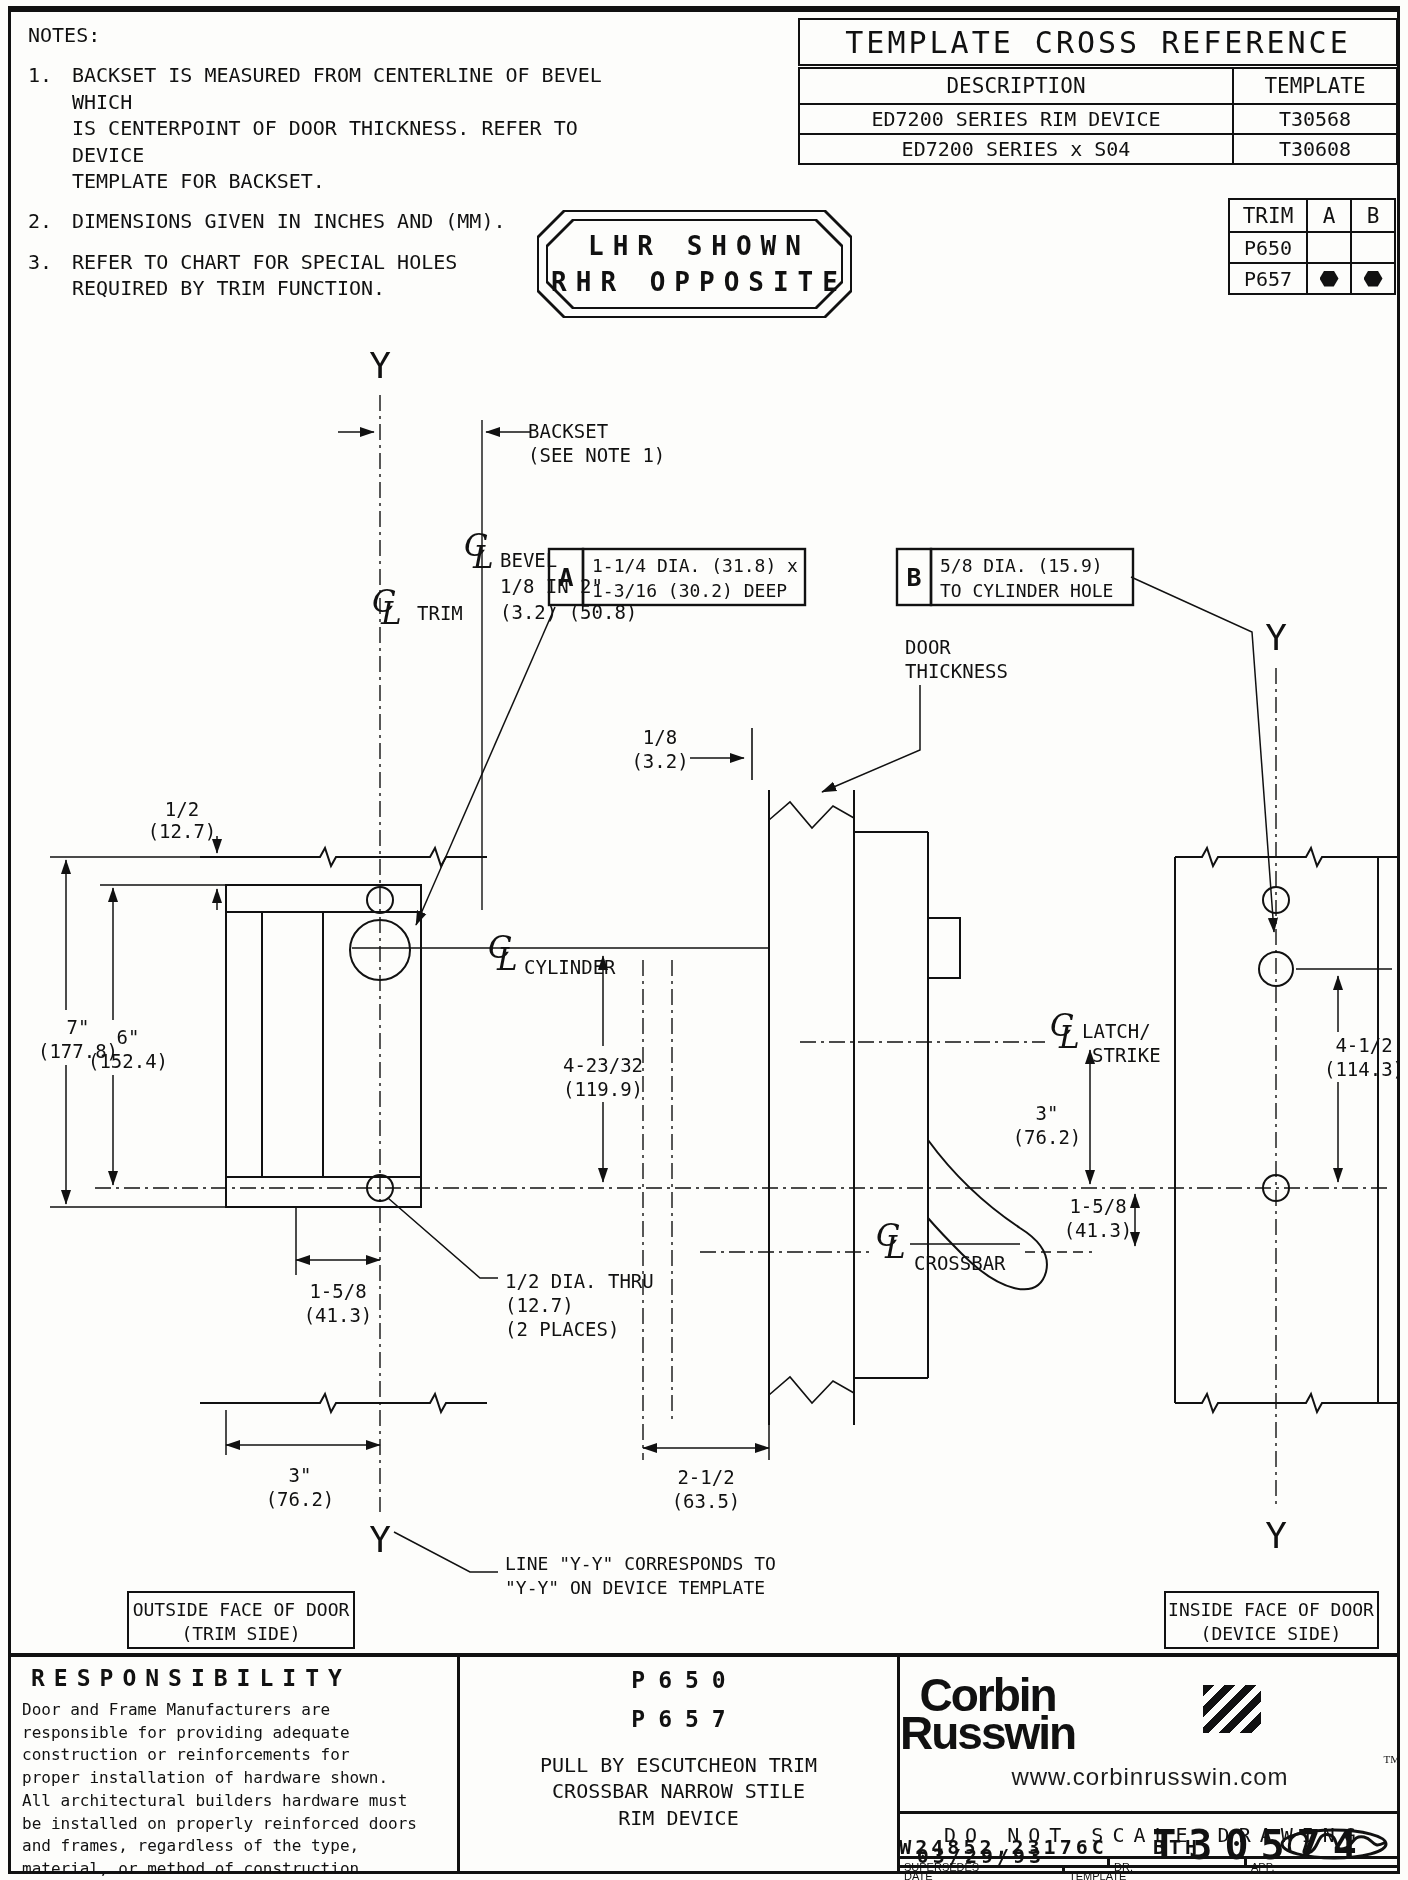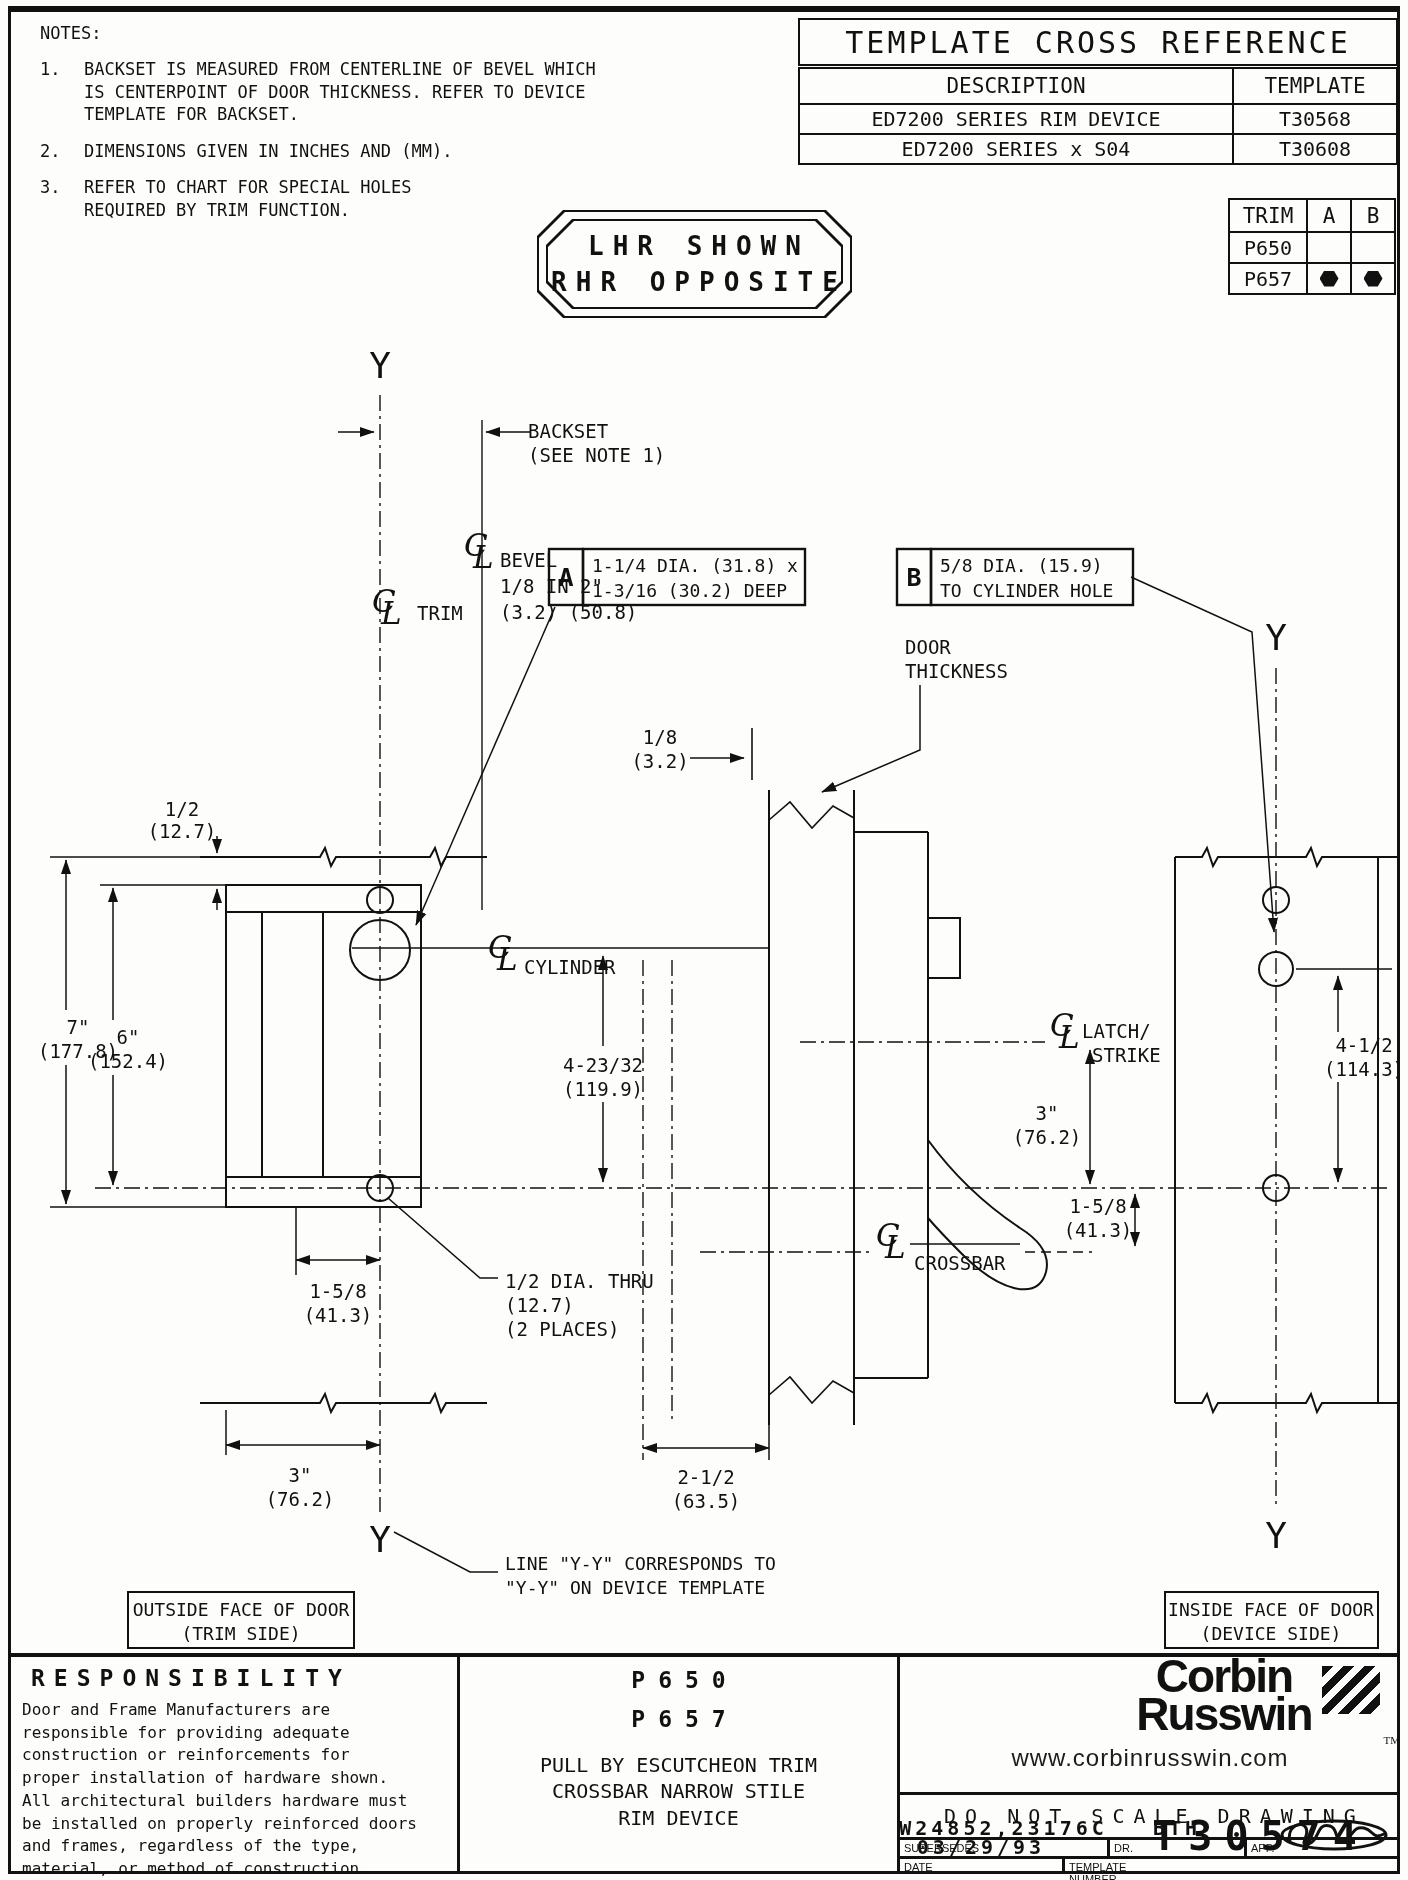--- a/index.html
+++ b/index.html
@@ -2,21 +2,21 @@
 <html><head>
 <meta charset="utf-8">
 <style>
   html,body{margin:0;padding:0;background:#e8e8e4}
   .page{position:relative;width:1408px;height:1880px;background:#fdfdfb;color:#111;
         font-family:"DejaVu Sans Mono",monospace;overflow:hidden}
   .frame{position:absolute;top:6px;left:8px;right:8px;bottom:6px;border:3px solid #111;border-top-width:6px}
   .pre{white-space:pre-line}
 
   
-  .notes{position:absolute;left:40px;top:22px;width:620px;font-size:17px;line-height:1.32}
+  .notes{position:absolute;left:28px;top:22px;width:620px;font-size:20px;line-height:1.32}
   .notes-title{margin-bottom:2px}
   .note{display:flex;margin-top:14px}
   .note .num{width:44px;flex:0 0 44px}
 
   
   table{border-collapse:collapse}
   .xref{position:absolute;left:798px;top:18px;width:598px;table-layout:fixed}
   .xref td,.xref th{border:2px solid #111;padding:0;text-align:center;font-weight:normal}
   .xref .ttl{font-size:30px;letter-spacing:3px;height:44px;border-bottom:5px double #111}
   .xref .hdr{font-size:21px;height:34px}
@@ -52,21 +52,21 @@
 
   
   .footer{position:absolute;left:8px;right:8px;top:1653px;bottom:6px;border-top:4px solid #111;display:flex}
   .fL{width:452px;border-right:3px solid #111;padding:8px 14px 0 14px;box-sizing:border-box}
   .fL .rt{text-align:left;font-size:23px;font-weight:600;letter-spacing:9px;text-indent:9px}
   .fL .rb{margin-top:8px;font-size:16px;line-height:1.42}
   .fM{width:440px;border-right:3px solid #111;box-sizing:border-box;text-align:center;padding-top:10px}
   .fM .p{font-size:23px;font-weight:600;letter-spacing:13px;text-indent:13px;margin-bottom:13px}
   .fM .desc{margin-top:20px;font-size:20px;line-height:1.32}
   .fR{flex:1;display:flex;flex-direction:column}
-  .brand{display:flex;justify-content:flex-end;align-items:flex-start;padding-top:1px;height:86px}
+  .brand{display:flex;justify-content:space-between;align-items:flex-start;padding-top:20px;height:86px}
   .brand-text{font-family:"Liberation Sans",sans-serif;font-weight:bold;font-size:46px;line-height:.82;letter-spacing:-2px;text-align:center}
   .stripes{width:58px;height:48px;margin:6px 0 0 8px;background:repeating-linear-gradient(135deg,#111 0 8px,#fdfdfb 8px 15px);border:2px solid #fdfdfb;outline:0}
   .tm{font-family:Liberation Serif, serif;font-size:11px;align-self:flex-end;margin:0 0 -2px 2px}
   .site{text-align:center;font-family:"Liberation Sans",sans-serif;font-size:24px;letter-spacing:1px;color:#1c1c1c}
   .dns{border-top:3px solid #111;border-bottom:3px solid #111;margin-top:20px;text-align:center;
        font-size:20px;letter-spacing:9px;text-indent:9px;padding:9px 0}
   .cells{flex:1;display:flex;flex-direction:column}
   .crow{display:flex;flex:1;border-bottom:3px solid #111}
   .crow:last-child{border-bottom:0}
   .cell{border-right:3px solid #111;position:relative;box-sizing:border-box}

